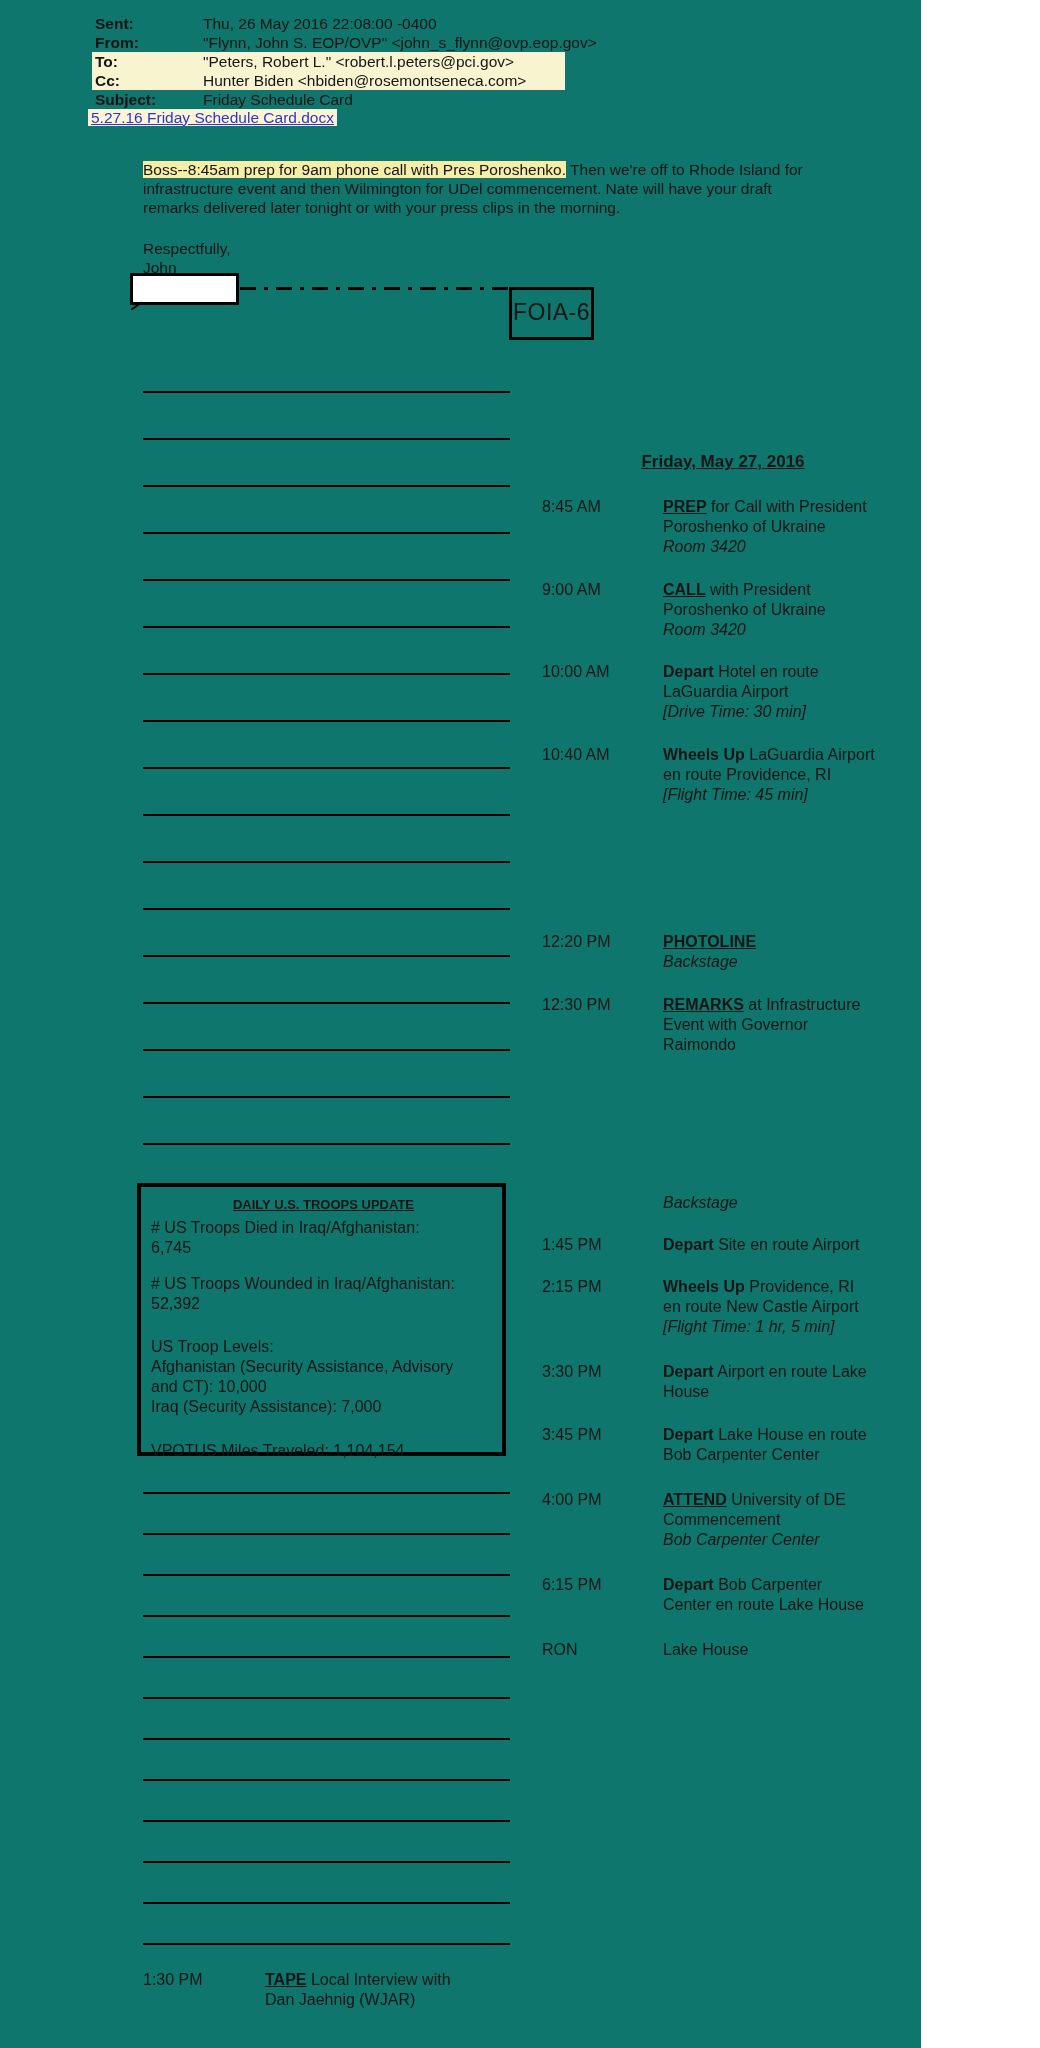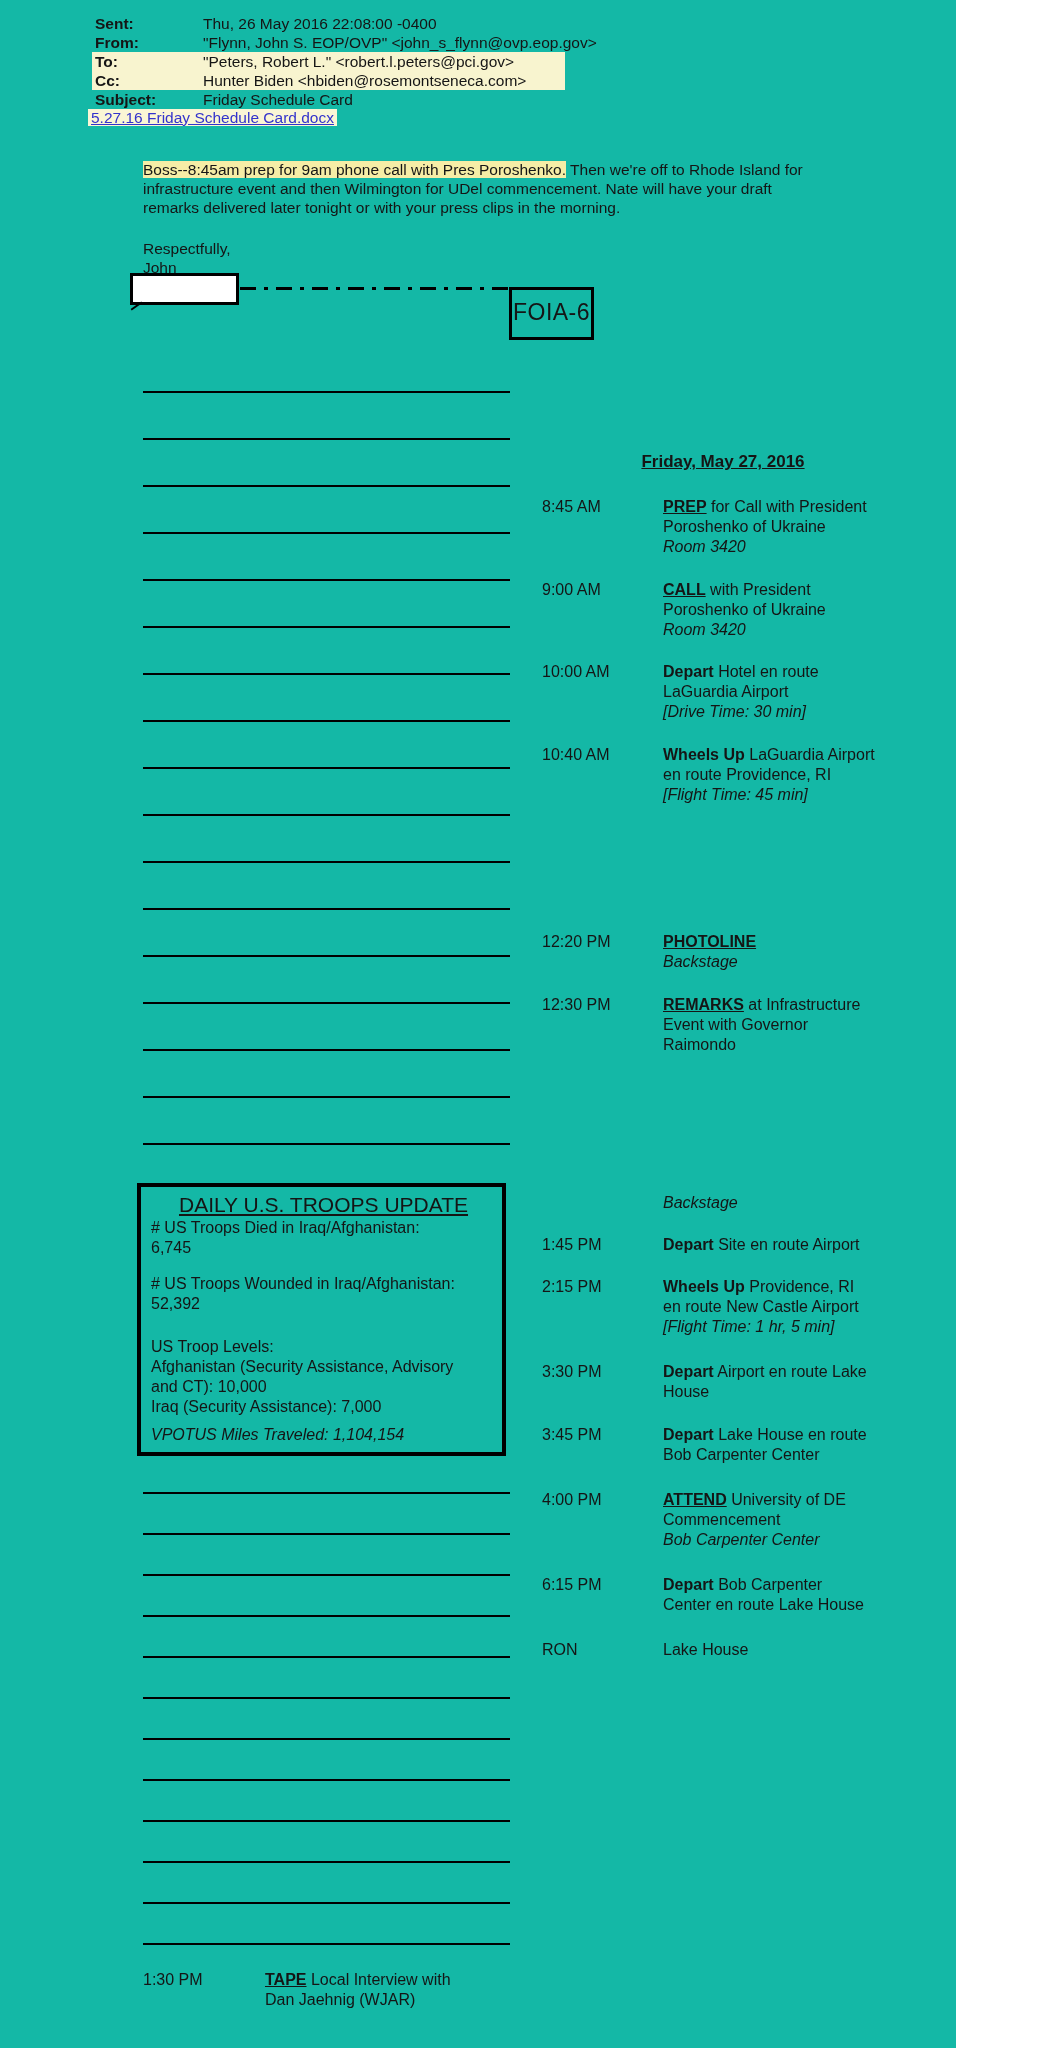--- a/index.html
+++ b/index.html
@@ -1,18 +1,18 @@
 <!DOCTYPE html>
 <html><head>
 <meta charset="utf-8">
 <style>
   html,body{margin:0;padding:0;background:#ffffff;}
   #page{
-    position:relative;width:956px;height:2048px;background:#14b8a6;
-    font-family:"Liberation Sans","DejaVu Sans",sans-serif;color:#151515;overflow:hidden;
+    position:relative;width:885px;height:2048px;background:#0f766e;
+    font-family:"Liberation Sans","DejaVu Sans",sans-serif;color:#151515;overflow:hidden;padding-left:36px;
   }
   
   .hrow{position:absolute;left:92px;width:470px;height:19px;font-size:15.5px;line-height:19px;padding-left:3px;white-space:nowrap;}
   .hrow.hl{background:#f8f4cf;}
   .hlabel{display:inline-block;width:108px;font-weight:bold;}
   .hvalue{}
   .attach{position:absolute;left:88px;top:108px;font-size:15.5px;line-height:20px;}
   .attach a{color:#3333cc;text-decoration:underline;background:#faf6d5;padding:0 3px;cursor:pointer;}
   
   .body-text{position:absolute;left:143px;top:160px;width:790px;font-size:15.5px;line-height:19px;white-space:pre-line;}
@@ -39,25 +39,25 @@
   .entry .desc{display:inline-block;width:270px;vertical-align:top;white-space:pre-line;}
   .act{font-weight:bold;}
   .u{text-decoration:underline;}
   .note{font-style:italic;}
   .entry-bottom{position:absolute;left:143px;width:420px;font-size:16px;line-height:20px;}
   .entry-bottom .time{display:inline-block;width:122px;vertical-align:top;}
   .entry-bottom .desc{display:inline-block;width:250px;vertical-align:top;white-space:pre-line;}
   
   .troops{position:absolute;left:137px;top:1183px;width:369px;height:273px;border:4px solid #000;
     box-sizing:border-box;padding:8px 6px 0 10px;font-size:16px;line-height:20px;}
-  .tb-title{text-align:center;font-size:21px;font-weight:normal;text-decoration:underline;margin-bottom:3px;}
+  .tb-title{text-align:center;font-size:13px;font-weight:bold;text-decoration:underline;margin-bottom:3px;}
   .tb-val1{margin-bottom:16px;}
   .tb-val2{margin-bottom:23px;}
   .tb-wrap{white-space:pre-line;}
-  .tb-miles{font-style:italic;margin-top:8px;}
+  .tb-miles{margin-top:24px;}
 </style>
 </head>
 <body>
 
 <div id="page">
 
   <div class="hrow" style="top:14px">
     <span class="hlabel">Sent:</span><span class="hvalue">Thu, 26 May 2016 22:08:00 -0400</span>
   </div>
   <div class="hrow" style="top:33px">

